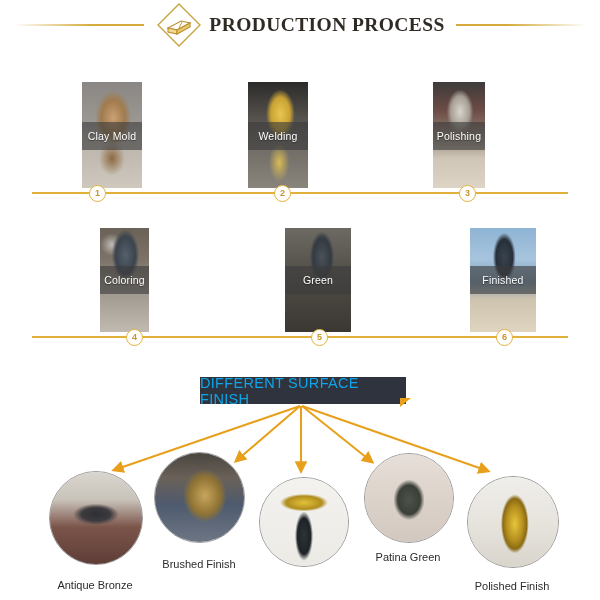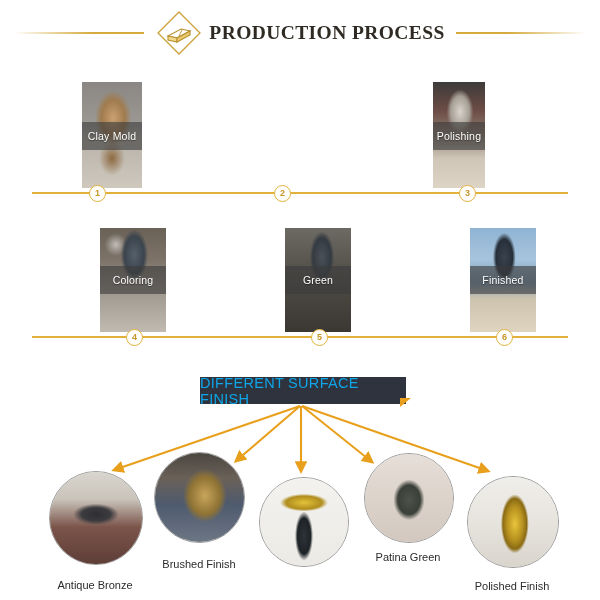--- a/index.html
+++ b/index.html
@@ -5,21 +5,21 @@
   html,body{margin:0;padding:0;}
   body{
     width:600px;height:600px;background:#ffffff;
     font-family:"Liberation Sans", sans-serif;
     overflow:hidden;position:relative;
   }
   .page{position:absolute;inset:0;}
 
   
   .title-row{
-    position:absolute;left:0;top:8px;width:600px;height:50px;
+    position:absolute;left:0;top:0;width:600px;height:50px;
     display:flex;align-items:center;justify-content:center;gap:3px;
   }
   .title-rule{height:2px;background:linear-gradient(90deg,rgba(214,170,61,0) 0%,#d6aa3d 60%,#d6aa3d 100%);width:130px;}
   .title-rule.right{background:linear-gradient(90deg,#d6aa3d 0%,#d6aa3d 40%,rgba(214,170,61,0) 100%);}
   .title-mid{display:flex;align-items:center;gap:6px;padding:0 8px;}
   .diamond-icon{position:relative;width:48px;height:48px;}
   .diamond-icon svg{display:block;}
   .title-text{
     font-family:"Liberation Serif", serif;
     font-weight:bold;font-size:19.5px;letter-spacing:0.4px;
@@ -140,39 +140,45 @@
     <div class="step-img" style="left:63px;top:12px;width:60px;height:106px;margin-left:19px;">
       <div class="photo ph-clay"></div>
       <div class="step-band" style="top:40px;">
         <span>Clay Mold</span>
       </div>
     </div>
     <div class="num-badge" style="left:89px;top:115px;">
       <span>1</span>
     </div>
 
+    <div class="step-img" style="left:248px;top:12px;width:60px;height:106px;">
+      <div class="photo ph-weld"></div>
+      <div class="step-band" style="top:40px;">
+        <span>Welding</span>
+      </div>
+    </div>
     <div class="num-badge" style="left:274px;top:115px;">
       <span>2</span>
     </div>
 
     <div class="step-img" style="left:433px;top:12px;width:52px;height:106px;">
       <div class="photo ph-polish"></div>
       <div class="step-band" style="top:40px;">
         <span>Polishing</span>
       </div>
     </div>
     <div class="num-badge" style="left:459px;top:115px;">
       <span>3</span>
     </div>
   </div>
 
   <div class="proc-row" style="top:218px;height:130px;">
     <div class="proc-line" style="top:118px;"></div>
 
-    <div class="step-img" style="left:100px;top:10px;width:66px;height:104px;">
+    <div class="step-img" style="left:100px;top:10px;width:49px;height:104px;">
       <div class="photo ph-color"></div>
       <div class="step-band" style="top:38px;">
         <span>Coloring</span>
       </div>
     </div>
     <div class="num-badge" style="left:126px;top:111px;">
       <span>4</span>
     </div>
 
     <div class="step-img" style="left:285px;top:10px;width:66px;height:104px;">

